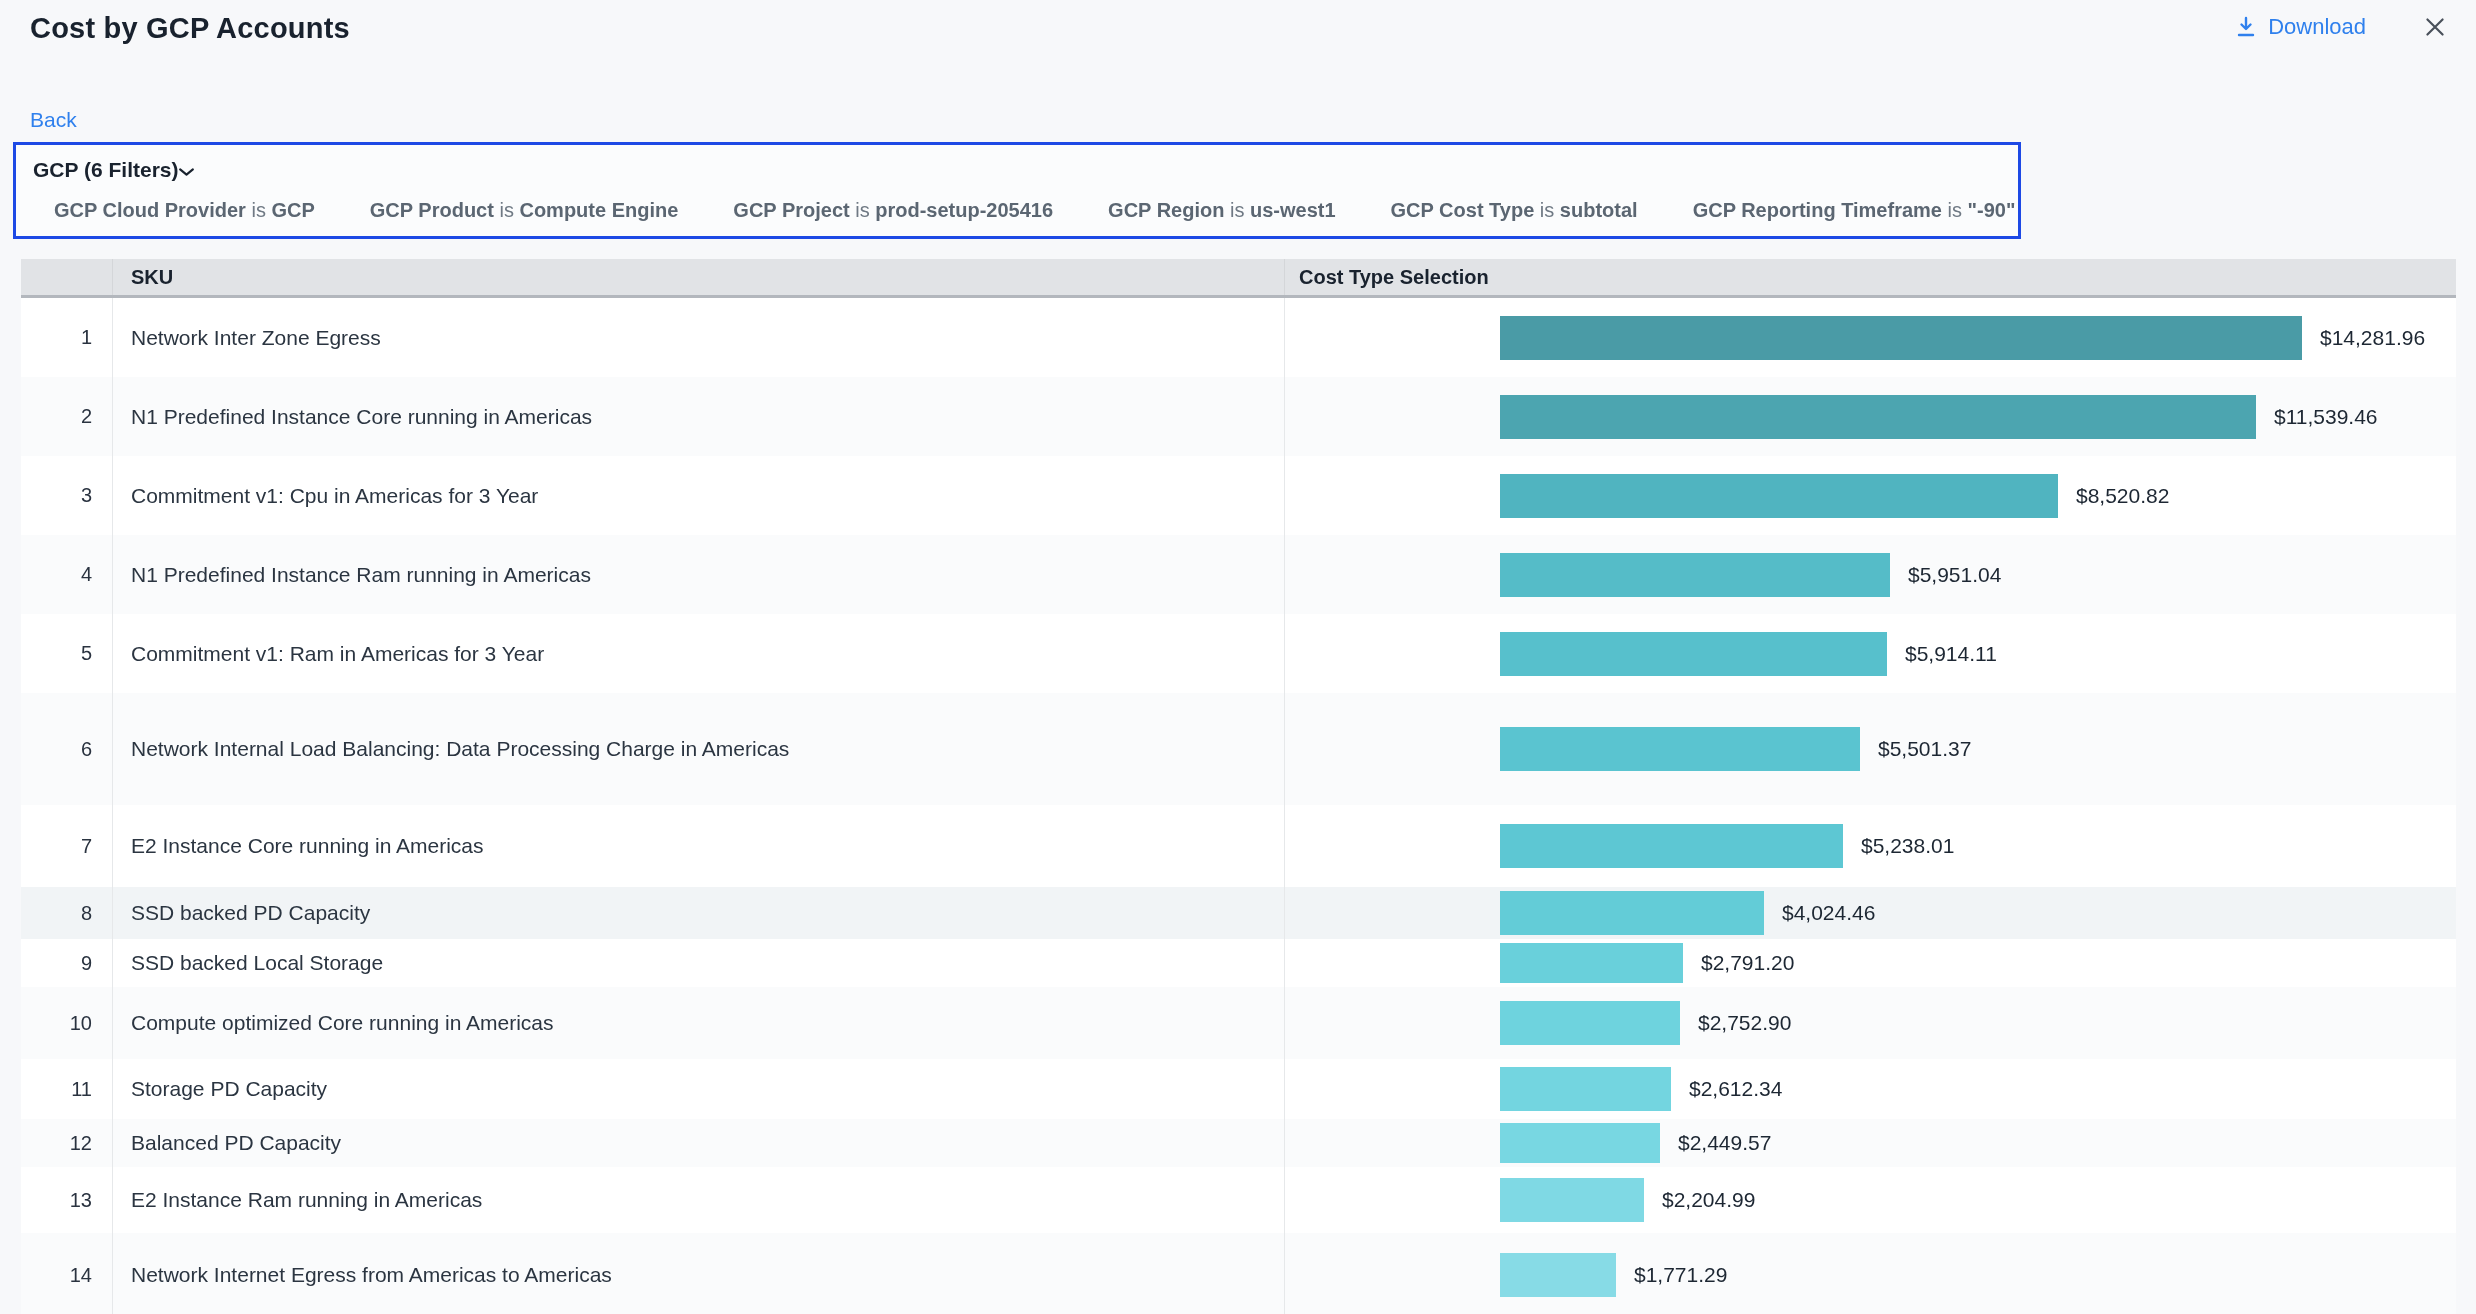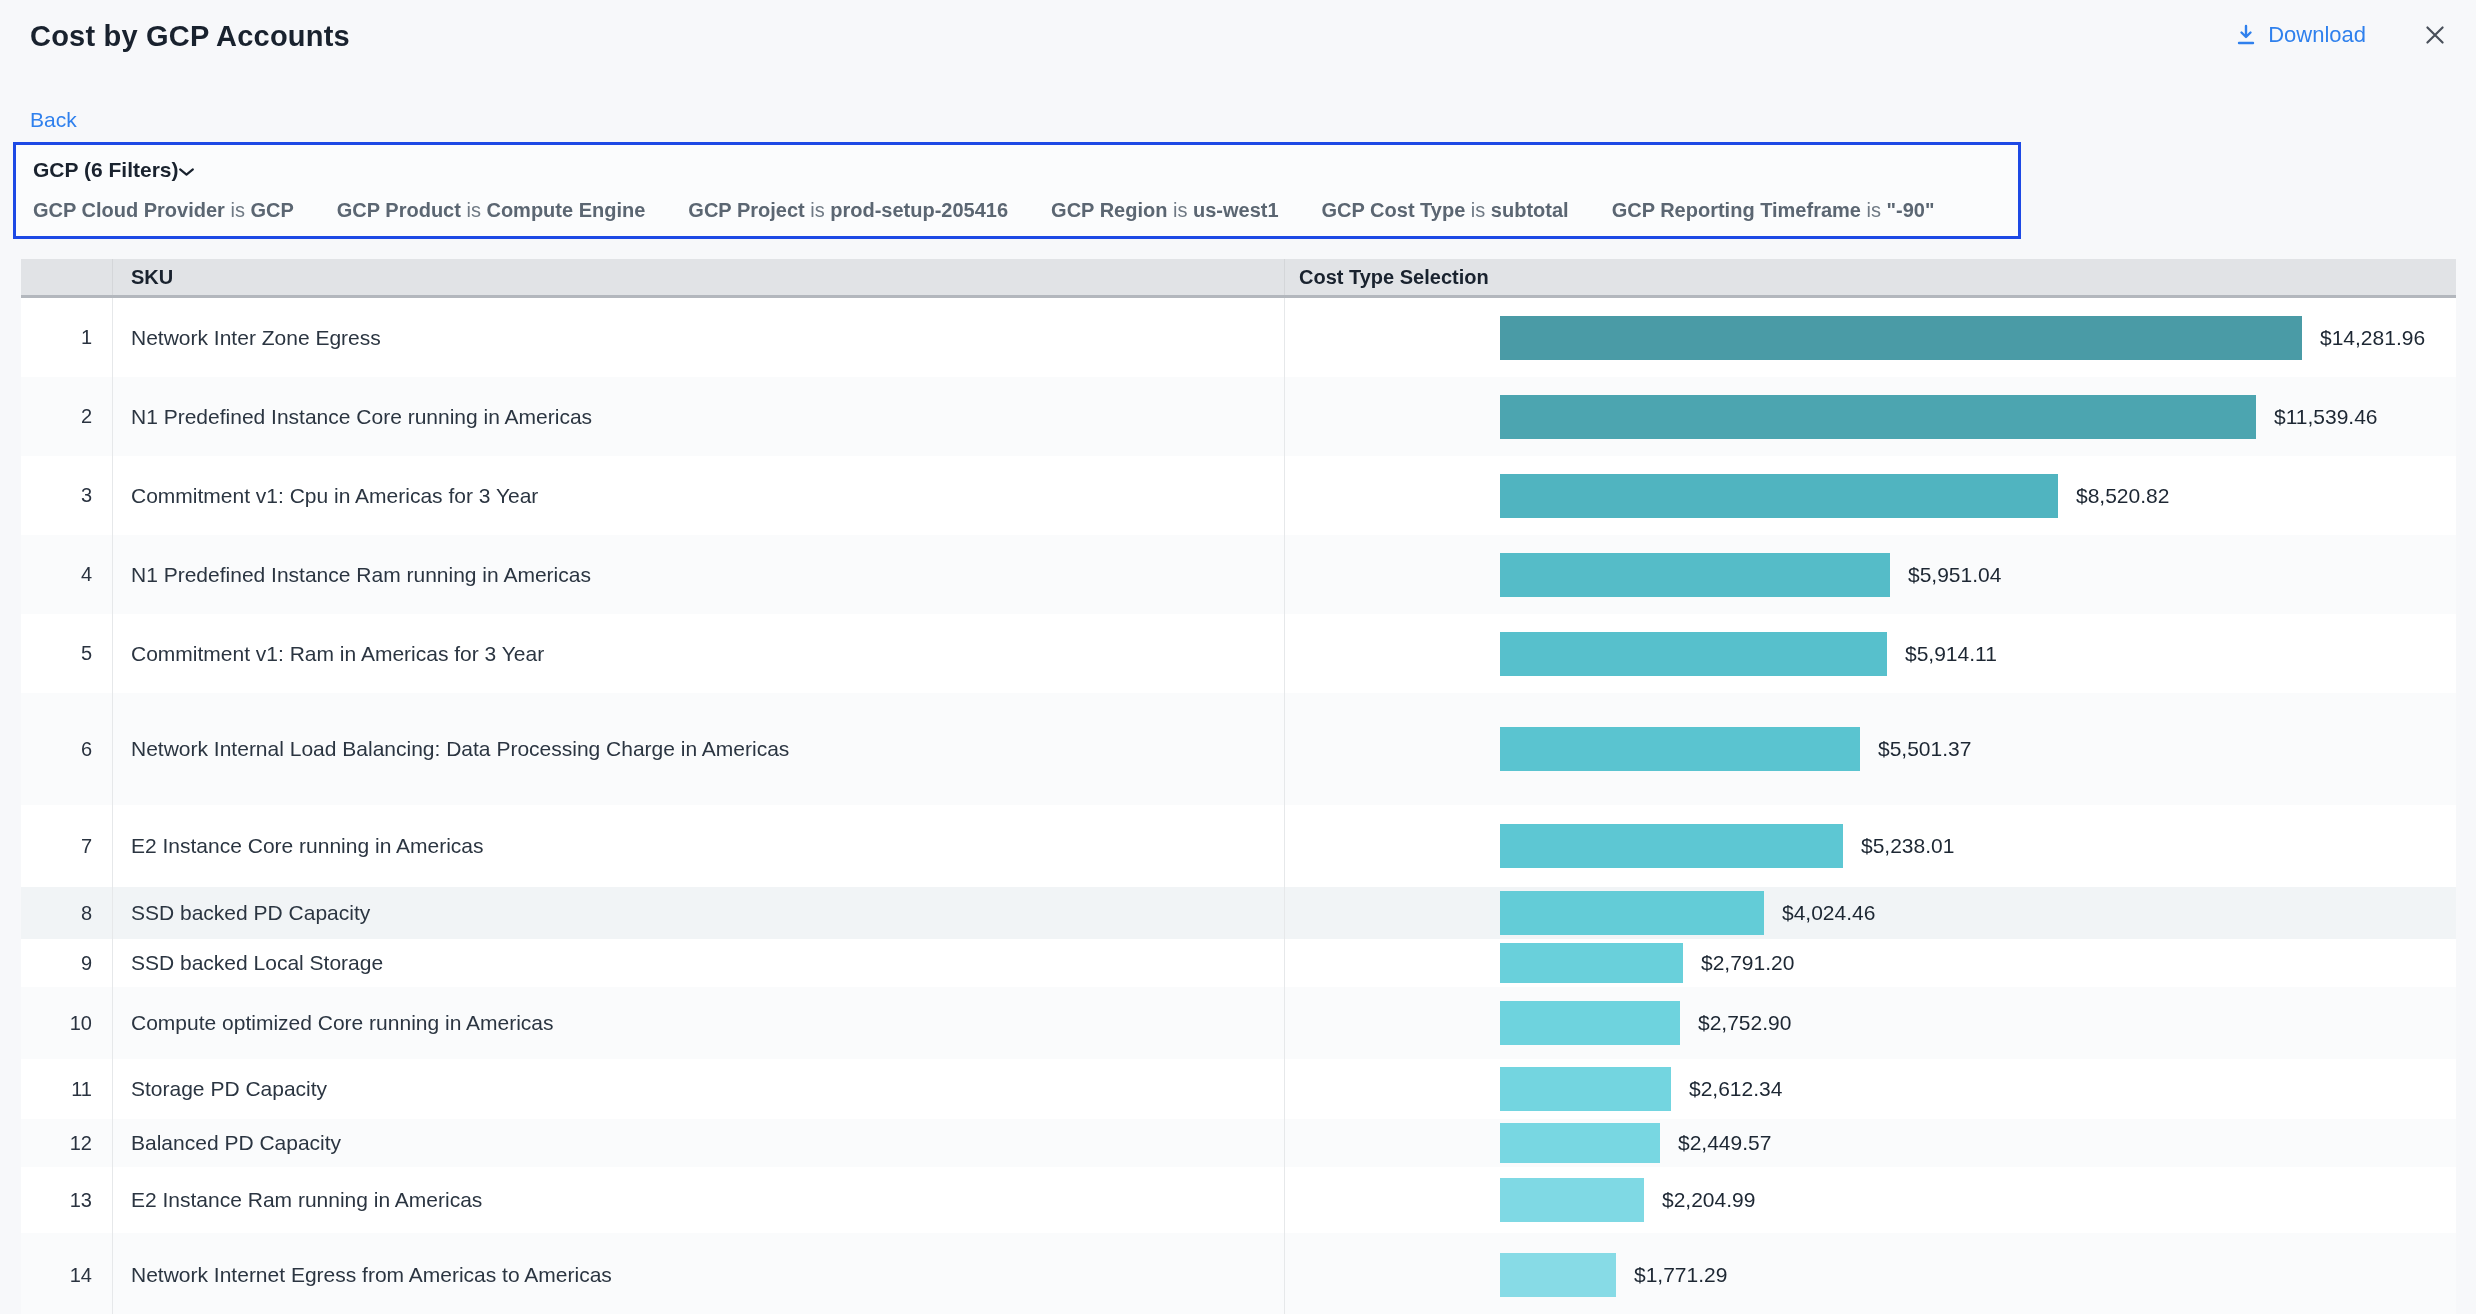--- a/index.html
+++ b/index.html
@@ -6,21 +6,21 @@
   html, body { width: 2476px; height: 1314px; overflow: hidden; }
   body {
     font-family: "Liberation Sans", "DejaVu Sans", sans-serif;
     background: #f7f8fa;
     color: #1b2533;
     position: relative;
   }
 
   
   .topbar {
-    position: absolute; top: 20px; left: 30px; right: 28px;
+    position: absolute; top: 12px; left: 30px; right: 28px;
     display: flex; justify-content: space-between; align-items: flex-start;
   }
   .page-title { font-size: 29px; font-weight: 700; color: #19222e; letter-spacing: 0.2px; }
   .top-actions { display: flex; align-items: center; gap: 16px; margin-top: 2px; }
   .download-btn {
     display: flex; align-items: center; gap: 10px;
     color: #2f80ed; font-size: 22px; font-weight: 500; cursor: pointer;
     background: none; border: none; font-family: inherit;
   }
   .close-btn { background: none; border: none; cursor: pointer; margin-left: 40px; display: flex; align-items: center; }
@@ -34,21 +34,21 @@
   
   .filter-box {
     position: absolute; top: 142px; left: 13px; width: 2008px; height: 97px;
     background: #fbfcfd; border: 3px solid #1d49e5;
     padding: 13px 17px 0 17px;
   }
   .filter-summary {
     display: inline-flex; align-items: center; 
     font-size: 21px; font-weight: 700; color: #19222e; cursor: pointer;
   }
-  .filter-list { display: flex; gap: 43px; margin-top: 17px; white-space: nowrap; }
+  .filter-list { display: flex; gap: 55px; margin-top: 17px; white-space: nowrap; margin-left: 21px; }
   .filter-item { font-size: 20px; font-weight: 600; color: #5b6672; cursor: pointer; }
   .filter-item .op { font-weight: 400; color: #6f7984; }
 
   
   .cost-table {
     position: absolute; top: 259px; left: 21px; width: 2435px; bottom: 0;
     background: #84cc16; overflow: hidden;
   }
   .thead {
     display: flex; height: 39px; background: #e1e3e6;

